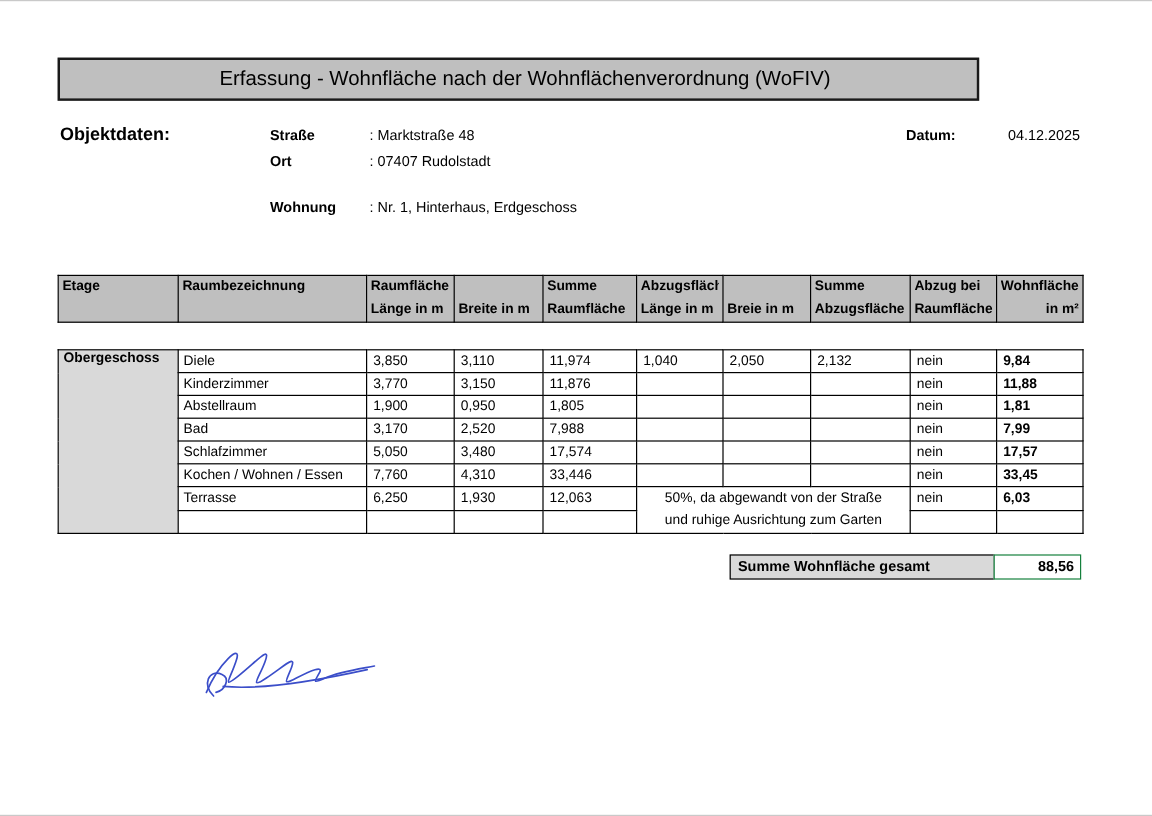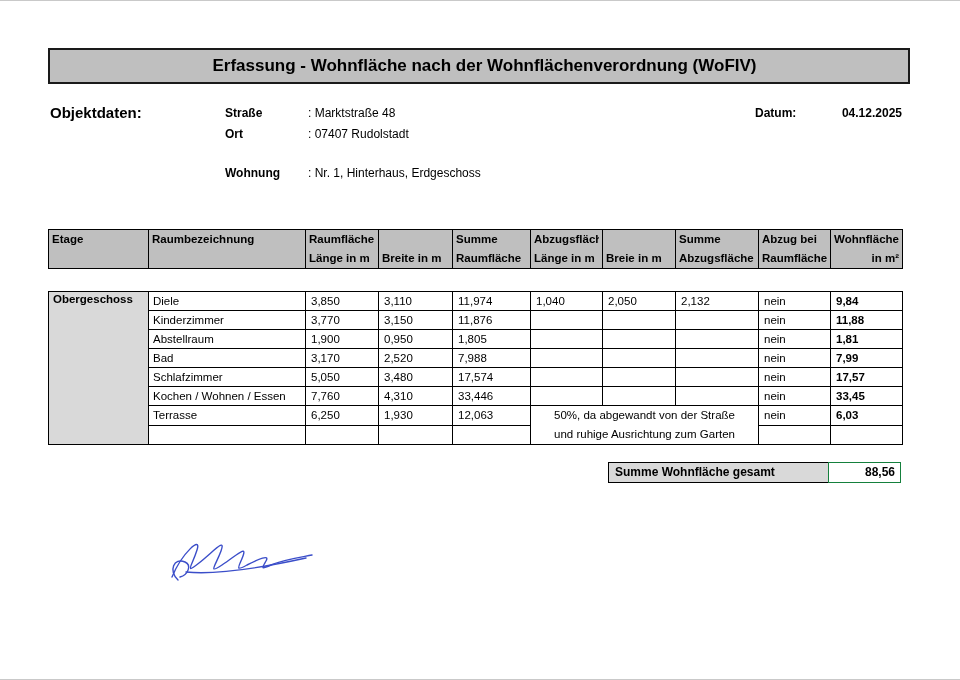--- a/index.html
+++ b/index.html
@@ -3,24 +3,24 @@
 <meta charset="utf-8">
 <style>
   html,body{margin:0;padding:0;background:#ffffff;}
   .page{
     position:relative;width:960px;height:680px;background:#ffffff;
     font-family:"Liberation Sans", sans-serif;color:#000;
     border-top:1px solid #c9c9c9;border-bottom:1px solid #c9c9c9;box-sizing:border-box;
     overflow:hidden;
   }
   .title-bar{
-    position:absolute;left:48px;top:47px;width:862px;height:36px;
+    position:absolute;left:48px;top:47px;width:768px;height:36px;
     background:#bfbfbf;border:2px solid #1a1a1a;box-sizing:border-box;
     display:flex;align-items:center;justify-content:center;
-    font-size:17px;font-weight:bold;padding-left:11px;
+    font-size:17px;font-weight:normal;padding-left:11px;
   }
   .abs{position:absolute;white-space:nowrap;}
   .lbl{font-weight:bold;font-size:12px;}
   .val{font-size:12px;}
   .objekt-label{font-size:15px;font-weight:bold;}
 
   
   .hdr-table{
     position:absolute;left:48px;top:228px;border-collapse:collapse;table-layout:fixed;
     width:854px;
@@ -70,21 +70,21 @@
   <div class="title-bar">
     <span>Erfassung - Wohnfläche nach der Wohnflächenverordnung (WoFIV)</span>
   </div>
 
   <div class="abs objekt-label" style="left:50px;top:103px;">Objektdaten:</div>
 
   <div class="abs lbl" style="left:225px;top:105px;">Straße</div>
   <div class="abs val" style="left:308px;top:105px;">: Marktstraße 48</div>
 
   <div class="abs lbl" style="left:755px;top:105px;">Datum:</div>
-  <div class="abs val" style="left:840px;top:105px;width:62px;text-align:right;font-weight:bold;">04.12.2025</div>
+  <div class="abs val" style="left:840px;top:105px;width:62px;text-align:left;">04.12.2025</div>
 
   <div class="abs lbl" style="left:225px;top:126px;">Ort</div>
   <div class="abs val" style="left:308px;top:126px;">: 07407 Rudolstadt</div>
 
   <div class="abs lbl" style="left:225px;top:165px;">Wohnung</div>
   <div class="abs val" style="left:308px;top:165px;">: Nr. 1, Hinterhaus, Erdgeschoss</div>
 
   <table class="hdr-table">
     <colgroup>
       <col style="width:100px">

